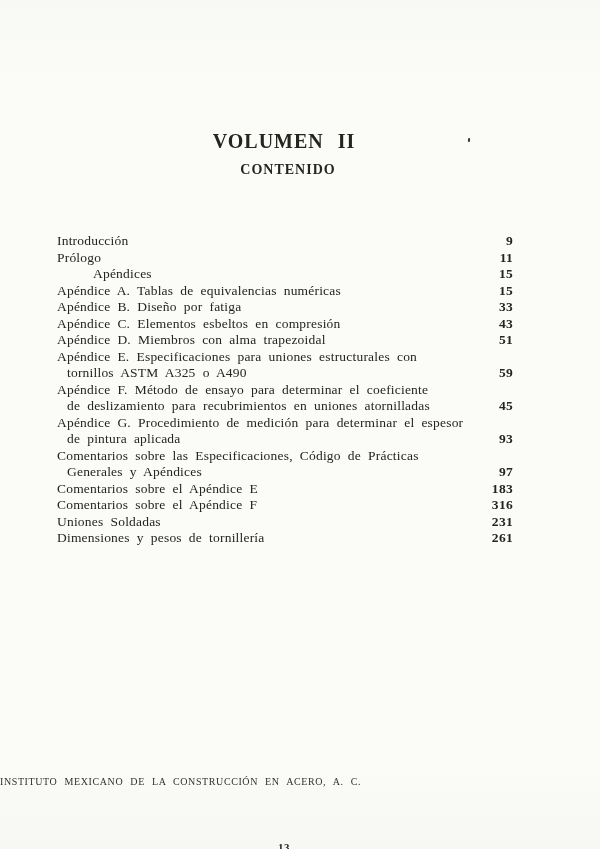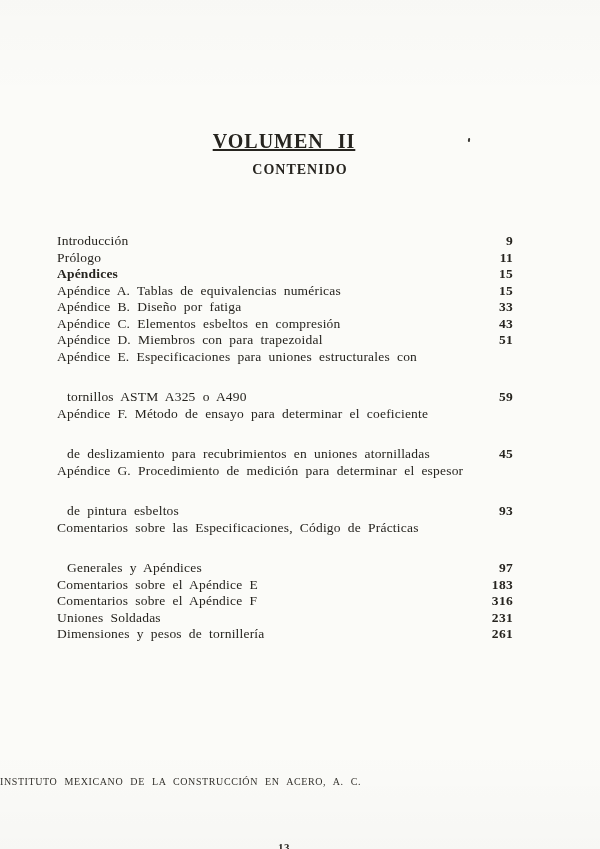--- a/index.html
+++ b/index.html
@@ -32,26 +32,25 @@
     position: absolute;
     top: 131px;
     left: 0;
     width: 568px;
     text-align: center;
     font-size: 20px;
     font-weight: bold;
     letter-spacing: 1px;
     word-spacing: 8px;
     line-height: 20px;
-    text-decoration: underline;
   }
   .contents-heading {
     position: absolute;
     top: 163px;
-    left: 16px;
+    left: 4px;
     width: 568px;
     text-align: center;
     font-size: 14px;
     font-weight: bold;
     letter-spacing: 1px;
     line-height: 14px;
   }
   .speck {
     position: absolute;
     top: 138px;
@@ -80,32 +79,32 @@
   .row .t {
     flex: 1;
     min-width: 0;
   }
   .row .l1, .row .l2 {
     display: block;
     white-space: nowrap;
   }
   .row .l2 {
     padding-left: 10px;
-    margin-top: 24px;
   }
   .row .l2:empty { display: none; }
   .row .p {
     width: 44px;
     text-align: right;
     font-weight: bold;
     word-spacing: 0;
     letter-spacing: 0.3px;
   }
   .row.bold .l1 {
-    font-weight: bold;
+    font-weight: normal;
+    margin-left: 36px;
   }
   .footer {
     position: absolute;
     top: 776px;
     left: 0;
     width: 568px;
     font-size: 10px;
     letter-spacing: 0.6px;
     word-spacing: 4px;
     color: #33312c;
@@ -165,42 +164,42 @@
         <div class="p">33</div>
       </div>
       <div class="row">
         <div class="t">
           <span class="l1">Apéndice C. Elementos esbeltos en compresión</span>
         </div>
         <div class="p">43</div>
       </div>
       <div class="row">
         <div class="t">
-          <span class="l1">Apéndice D. Miembros con para trapezoidal</span>
+          <span class="l1">Apéndice D. Miembros con alma trapezoidal</span>
         </div>
         <div class="p">51</div>
       </div>
       <div class="row">
         <div class="t">
           <span class="l1">Apéndice E. Especificaciones para uniones estructurales con</span>
           <span class="l2">tornillos ASTM A325 o A490</span>
         </div>
         <div class="p">59</div>
       </div>
       <div class="row">
         <div class="t">
           <span class="l1">Apéndice F. Método de ensayo para determinar el coeficiente</span>
           <span class="l2">de deslizamiento para recubrimientos en uniones atornilladas</span>
         </div>
         <div class="p">45</div>
       </div>
       <div class="row">
         <div class="t">
           <span class="l1">Apéndice G. Procedimiento de medición para determinar el espesor</span>
-          <span class="l2">de pintura esbeltos</span>
+          <span class="l2">de pintura aplicada</span>
         </div>
         <div class="p">93</div>
       </div>
       <div class="row">
         <div class="t">
           <span class="l1">Comentarios sobre las Especificaciones, Código de Prácticas</span>
           <span class="l2">Generales y Apéndices</span>
         </div>
         <div class="p">97</div>
       </div>

